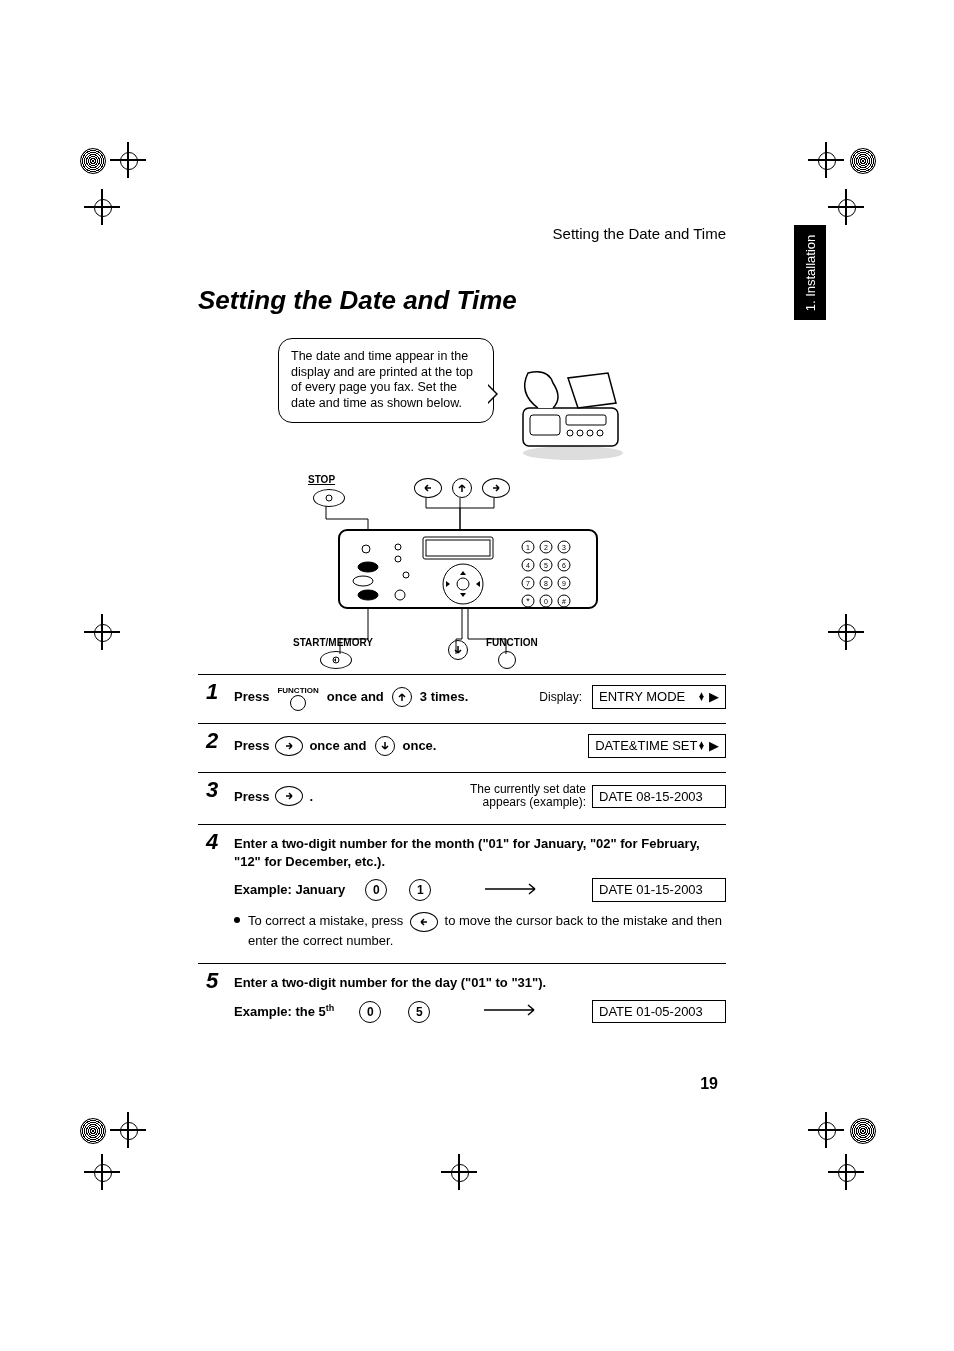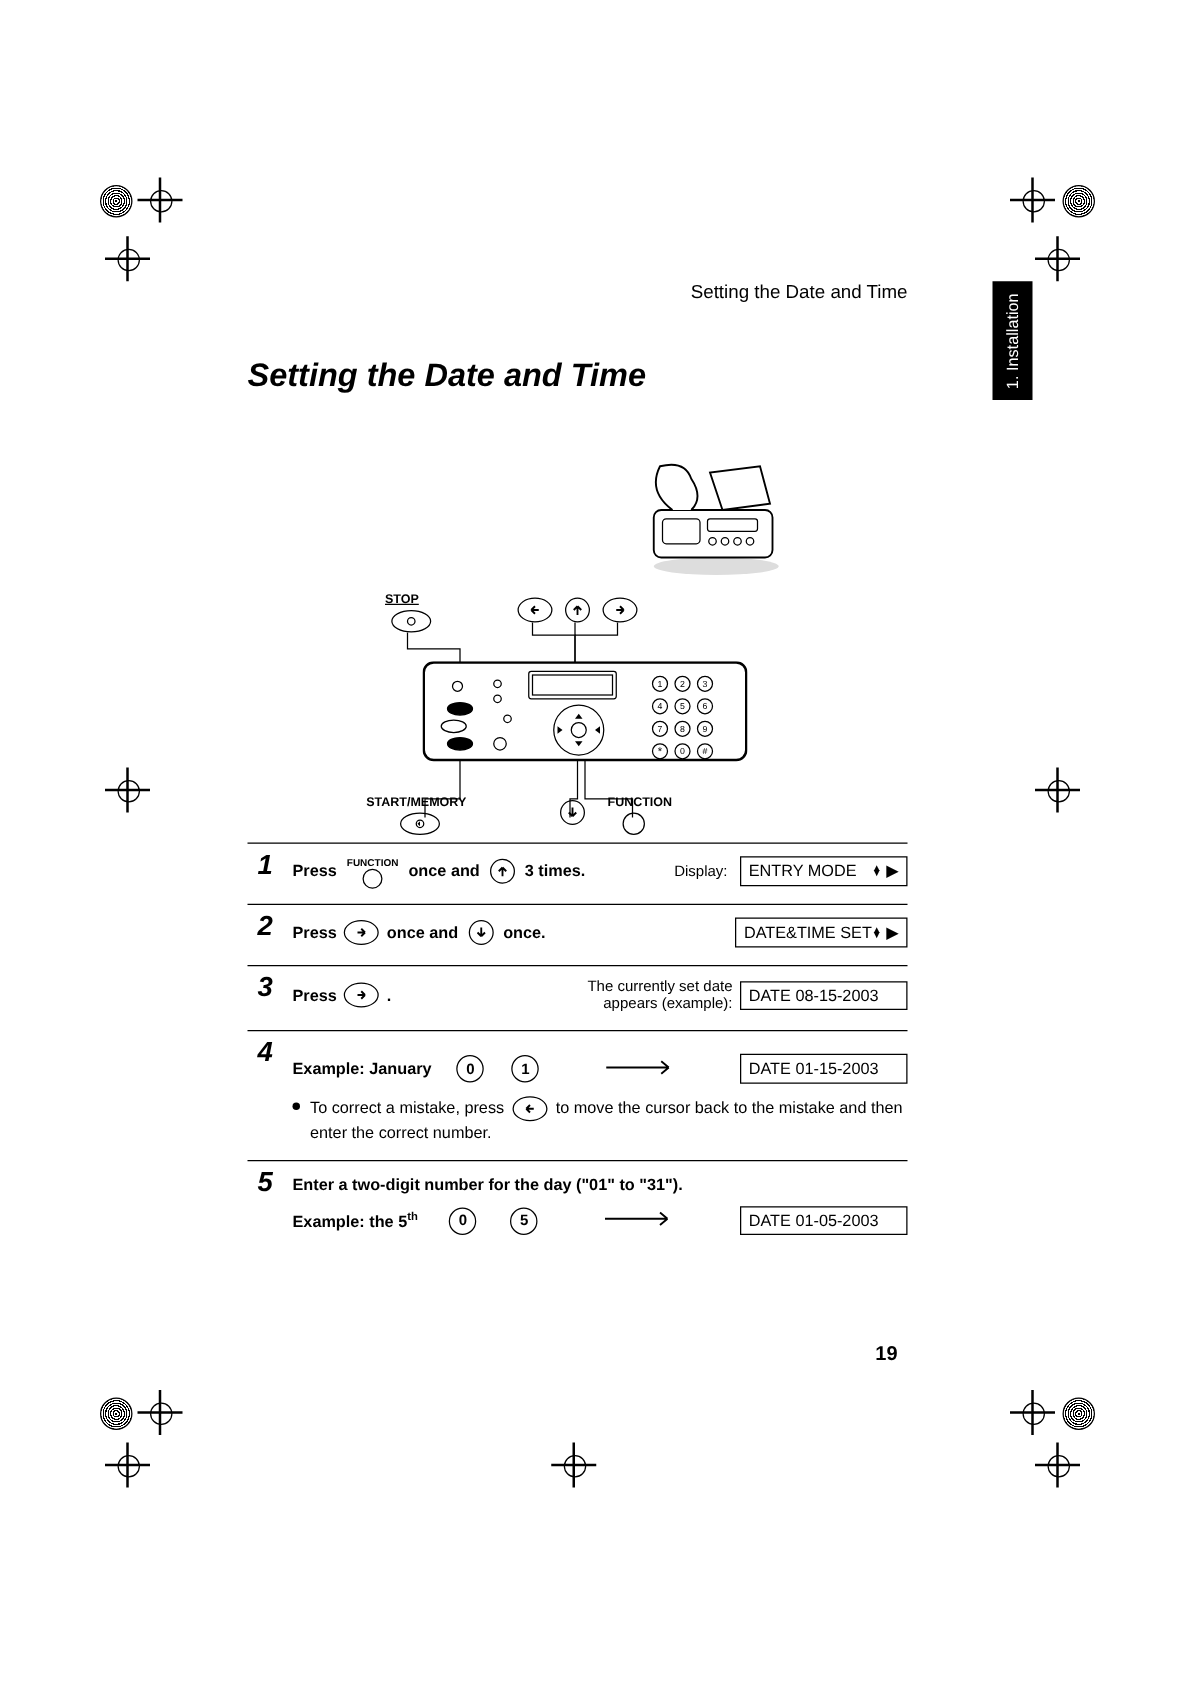--- a/index.html
+++ b/index.html
@@ -327,20 +327,21 @@
   <div class="header-right">Setting the Date and Time</div>
 
   <div class="side-tab">
     <span>1. Installation</span>
   </div>
 
   <div class="content">
     <h1 class="title">Setting the Date and Time</h1>
 
     <div class="intro-row">
+      <div class="bubble">The date and time appear in the display and are printed at the top of every page you fax. Set the date and time as shown below.</div>
       <div class="fax-illus">
         <svg width="130" height="100" viewBox="0 0 130 100">
           <ellipse cx="65" cy="90" rx="50" ry="7" fill="#ddd"></ellipse>
           <rect x="15" y="45" width="95" height="38" rx="6" fill="#fff" stroke="#000" stroke-width="1.5"></rect>
           <rect x="22" y="52" width="30" height="20" rx="3" fill="#fff" stroke="#000"></rect>
           <rect x="58" y="52" width="40" height="10" rx="2" fill="#fff" stroke="#000"></rect>
           <g stroke="#000" fill="#fff">
             <circle cx="62" cy="70" r="3"></circle>
               <circle cx="72" cy="70" r="3"></circle>
               <circle cx="82" cy="70" r="3"></circle>
@@ -523,20 +524,21 @@
             <span>The currently set date</span><br><span>appears (example):</span>
           </span>
           <span class="lcd">DATE 08-15-2003</span>
         </div>
       </div>
     </div>
 
     <div class="step-block">
       <div class="step-num">4</div>
       <div class="step-body">
+        <b>Enter a two-digit number for the month ("01" for January, "02" for February, "12" for December, etc.).</b>
         <div style="display:flex; align-items:center; gap:18px; margin-top:8px;">
           <b>Example: January</b>
           <span class="circled">0</span>
           <span class="circled">1</span>
           <span style="flex:1; text-align:center;">
             <span class="arrow-long">
               <svg width="60" height="12">
                   <path d="M2 6 L52 6 M52 6 L46 1 M52 6 L46 11" stroke="#000" fill="none" stroke-width="1.5"></path>
                 </svg>
             </span>

